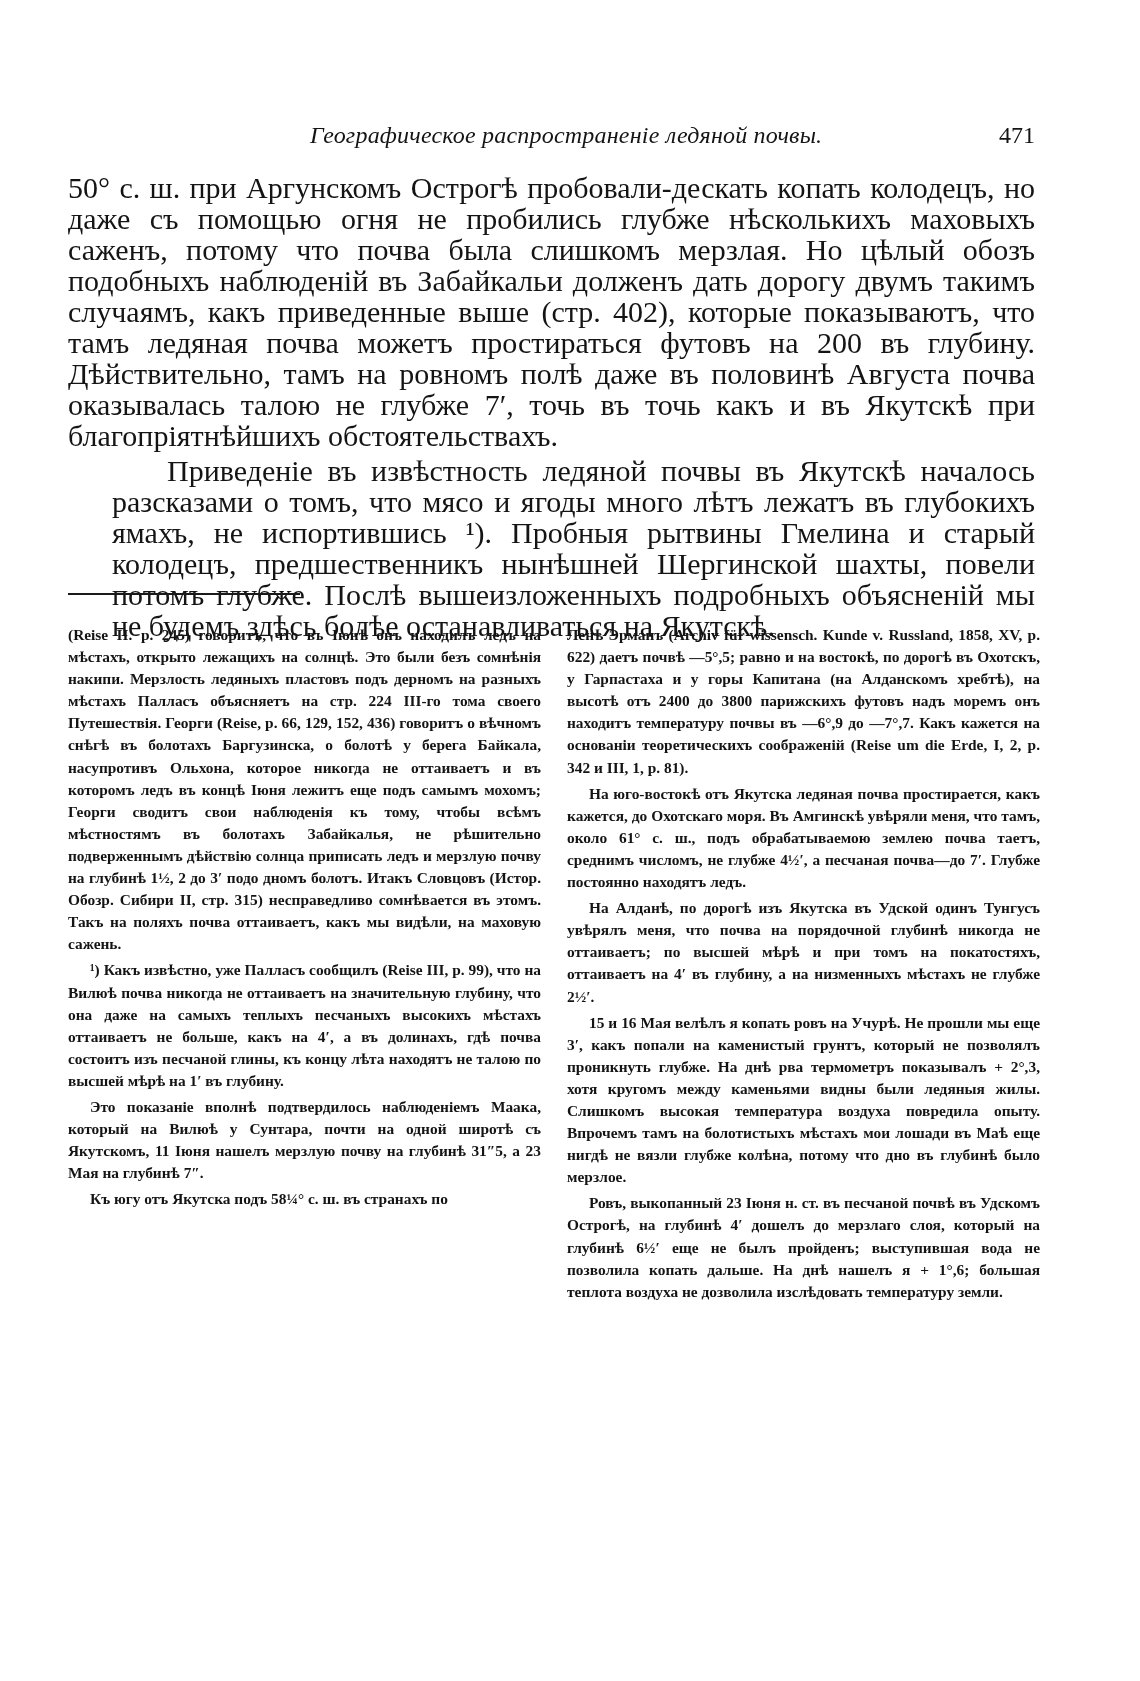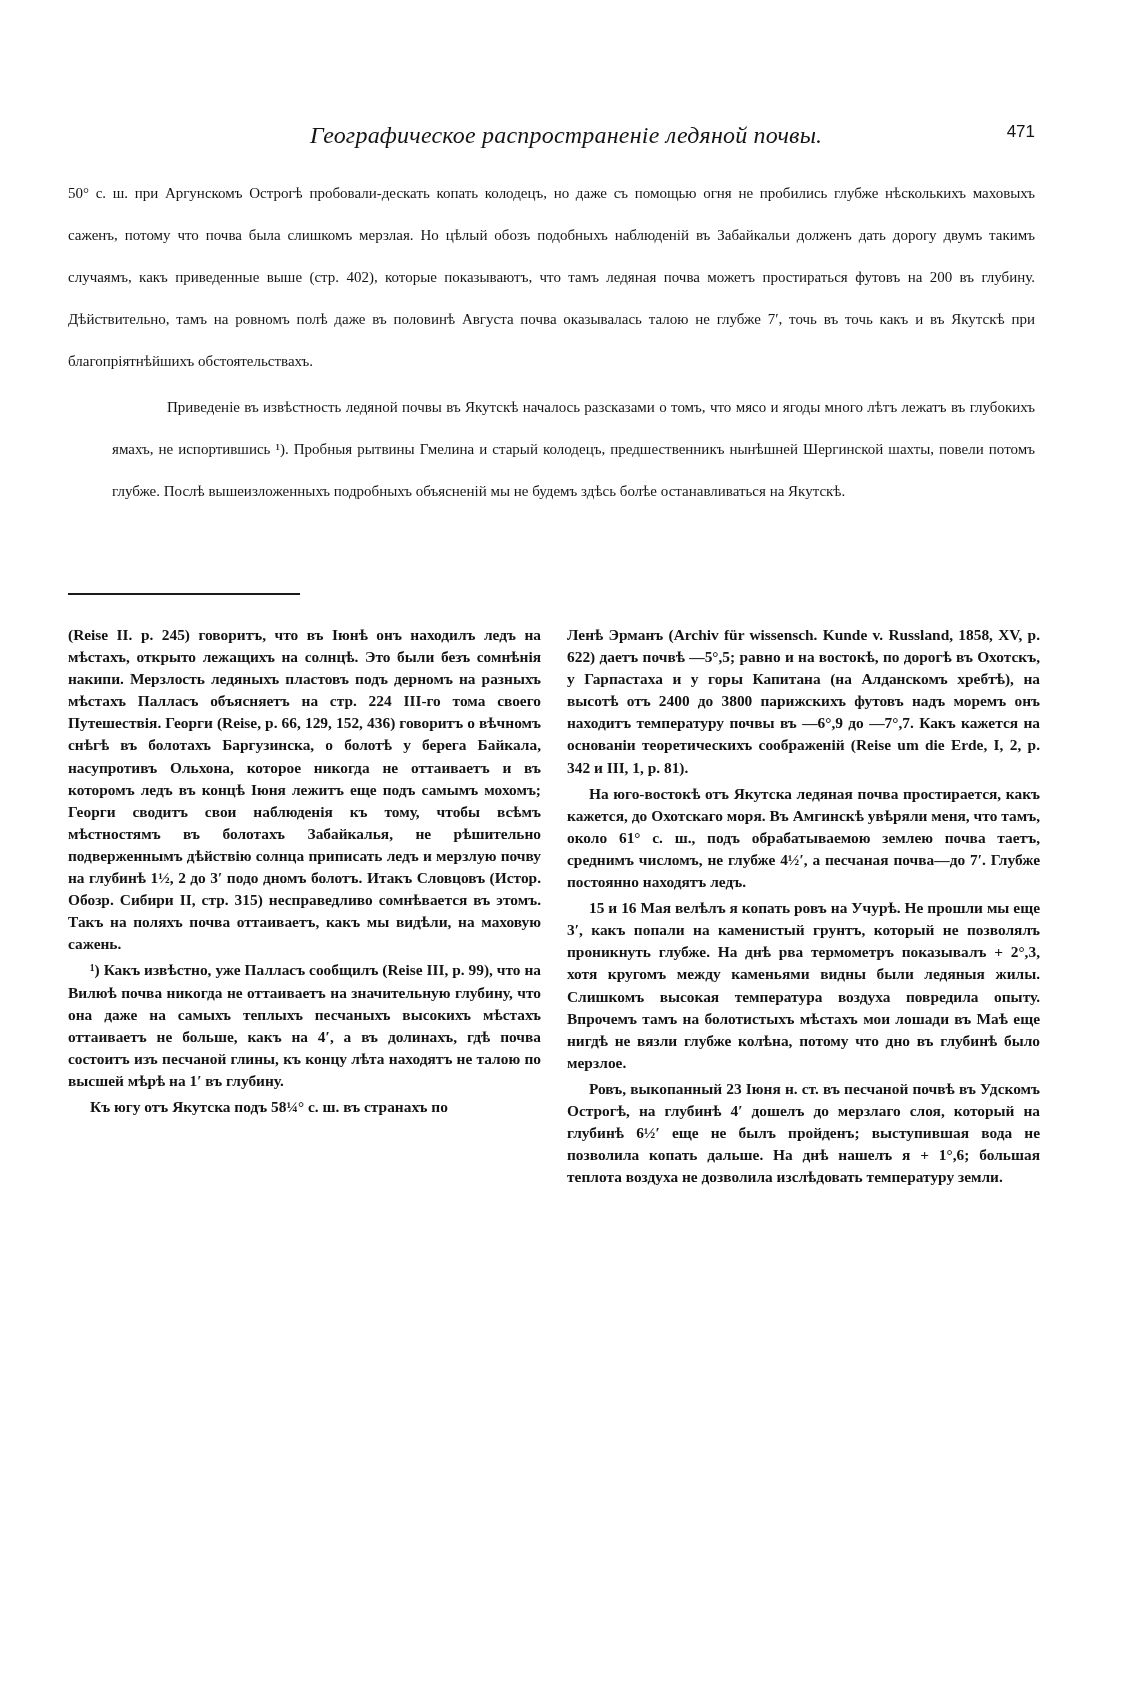--- a/index.html
+++ b/index.html
@@ -6,26 +6,26 @@
   body { width: 1140px; height: 1681px; position: relative; overflow: hidden; color: #141414; }
   .page { position: absolute; left: 0; top: 0; width: 1140px; height: 1681px; }
   .header { position: absolute; top: 122px; left: 68px; width: 967px; height: 36px; }
   .header-title {
     position: absolute; left: 242px; top: 0;
     font-family: "Liberation Serif", "DejaVu Serif", serif;
     font-style: italic; font-size: 24px; letter-spacing: 0.2px; white-space: nowrap;
   }
   .page-number {
     position: absolute; right: 0; top: 0;
-    font-family: Liberation Sans, sans-serif; font-size: 17px;
+    font-family: Liberation Serif, serif; font-size: 24px;
   }
   .main-text {
     position: absolute; left: 68px; top: 172px; width: 967px;
     font-family: "Liberation Serif", "DejaVu Serif", serif;
-    font-size: 15px; line-height: 42px; text-align: justify;
+    font-size: 30px; line-height: 31px; text-align: justify;
   }
   .main-text p { margin: 0; }
   .main-text p.indent { text-indent: 55px; margin-top: 4px; margin-left: 44px; }
   .separator { position: absolute; left: 68px; top: 593px; width: 232px; height: 0; border-top: 2px solid #1a1a1a; }
   .columns { position: absolute; top: 612px; left: 68px; width: 972px; }
   .col {
     position: absolute; top: 12px; width: 473px;
     font-family: "Liberation Serif", "DejaVu Serif", serif;
     font-weight: bold; font-size: 15.4px; line-height: 22.1px; text-align: justify;
   }
@@ -48,23 +48,25 @@
     <p>50° с. ш. при Аргунскомъ Острогѣ пробовали-дескать копать колодецъ, но даже съ помощью огня не пробились глубже нѣсколькихъ маховыхъ саженъ, потому что почва была слишкомъ мерзлая. Но цѣлый обозъ подобныхъ наблюденiй въ Забайкальи долженъ дать дорогу двумъ такимъ случаямъ, какъ приведенные выше (стр. 402), которые показываютъ, что тамъ ледяная почва можетъ простираться футовъ на 200 въ глубину. Дѣйствительно, тамъ на ровномъ полѣ даже въ половинѣ Августа почва оказывалась талою не глубже 7′, точь въ точь какъ и въ Якутскѣ при благопрiятнѣйшихъ обстоятельствахъ.</p>
     <p class="indent">Приведенiе въ извѣстность ледяной почвы въ Якутскѣ началось разсказами о томъ, что мясо и ягоды много лѣтъ лежатъ въ глубокихъ ямахъ, не испортившись ¹). Пробныя рытвины Гмелина и старый колодецъ, предшественникъ нынѣшней Шергинской шахты, повели потомъ глубже. Послѣ вышеизложенныхъ подробныхъ объясненiй мы не будемъ здѣсь болѣе останавливаться на Якутскѣ.</p>
   </div>
 
   <div class="separator"></div>
 
   <div class="columns">
     <div class="col col-left">
       <p>(Reise II. p. 245) говоритъ, что въ Iюнѣ онъ находилъ ледъ на мѣстахъ, открыто лежащихъ на солнцѣ. Это были безъ сомнѣнiя накипи. Мерзлость ледяныхъ пластовъ подъ дерномъ на разныхъ мѣстахъ Палласъ объясняетъ на стр. 224 III-го тома своего Путешествiя. Георги (Reise, p. 66, 129, 152, 436) говоритъ о вѣчномъ снѣгѣ въ болотахъ Баргузинска, о болотѣ у берега Байкала, насупротивъ Ольхона, которое никогда не оттаиваетъ и въ которомъ ледъ въ концѣ Iюня лежитъ еще подъ самымъ мохомъ; Георги сводитъ свои наблюденiя къ тому, чтобы всѣмъ мѣстностямъ въ болотахъ Забайкалья, не рѣшительно подверженнымъ дѣйствiю солнца приписать ледъ и мерзлую почву на глубинѣ 1½, 2 до 3′ подо дномъ болотъ. Итакъ Словцовъ (Истор. Обозр. Сибири II, стр. 315) несправедливо сомнѣвается въ этомъ. Такъ на поляхъ почва оттаиваетъ, какъ мы видѣли, на маховую сажень.</p>
       <p class="indent">¹) Какъ извѣстно, уже Палласъ сообщилъ (Reise III, p. 99), что на Вилюѣ почва никогда не оттаиваетъ на значительную глубину, что она даже на самыхъ теплыхъ песчаныхъ высокихъ мѣстахъ оттаиваетъ не больше, какъ на 4′, а въ долинахъ, гдѣ почва состоитъ изъ песчаной глины, къ концу лѣта находятъ не талою по высшей мѣрѣ на 1′ въ глубину.</p>
+      <p class="indent">Это показанiе вполнѣ подтвердилось наблюденiемъ Маака, который на Вилюѣ у Сунтара, почти на одной широтѣ съ Якутскомъ, 11 Iюня нашелъ мерзлую почву на глубинѣ 31″5, а 23 Мая на глубинѣ 7″.</p>
       <p class="indent">Къ югу отъ Якутска подъ 58¼° с. ш. въ странахъ по</p>
     </div>
     <div class="col col-right">
       <p>Ленѣ Эрманъ (Archiv für wissensch. Kunde v. Russland, 1858, XV, p. 622) даетъ почвѣ —5°,5; равно и на востокѣ, по дорогѣ въ Охотскъ, у Гарпастаха и у горы Капитана (на Алданскомъ хребтѣ), на высотѣ отъ 2400 до 3800 парижскихъ футовъ надъ моремъ онъ находитъ температуру почвы въ —6°,9 до —7°,7. Какъ кажется на основанiи теоретическихъ соображенiй (Reise um die Erde, I, 2, p. 342 и III, 1, p. 81).</p>
       <p class="indent">На юго-востокѣ отъ Якутска ледяная почва простирается, какъ кажется, до Охотскаго моря. Въ Амгинскѣ увѣряли меня, что тамъ, около 61° с. ш., подъ обрабатываемою землею почва таетъ, среднимъ числомъ, не глубже 4½′, а песчаная почва—до 7′. Глубже постоянно находятъ ледъ.</p>
+      <p class="indent">На Алданѣ, по дорогѣ изъ Якутска въ Удской одинъ Тунгусъ увѣрялъ меня, что почва на порядочной глубинѣ никогда не оттаиваетъ; по высшей мѣрѣ и при томъ на покатостяхъ, оттаиваетъ на 4′ въ глубину, а на низменныхъ мѣстахъ не глубже 2½′.</p>
       <p class="indent">15 и 16 Мая велѣлъ я копать ровъ на Учурѣ. Не прошли мы еще 3′, какъ попали на каменистый грунтъ, который не позволялъ проникнуть глубже. На днѣ рва термометръ показывалъ + 2°,3, хотя кругомъ между каменьями видны были ледяныя жилы. Слишкомъ высокая температура воздуха повредила опыту. Впрочемъ тамъ на болотистыхъ мѣстахъ мои лошади въ Маѣ еще нигдѣ не вязли глубже колѣна, потому что дно въ глубинѣ было мерзлое.</p>
       <p class="indent">Ровъ, выкопанный 23 Iюня н. ст. въ песчаной почвѣ въ Удскомъ Острогѣ, на глубинѣ 4′ дошелъ до мерзлаго слоя, который на глубинѣ 6½′ еще не былъ пройденъ; выступившая вода не позволила копать дальше. На днѣ нашелъ я + 1°,6; большая теплота воздуха не дозволила изслѣдовать температуру земли.</p>
     </div>
   </div>
 
 </div>
 
 </body></html>

